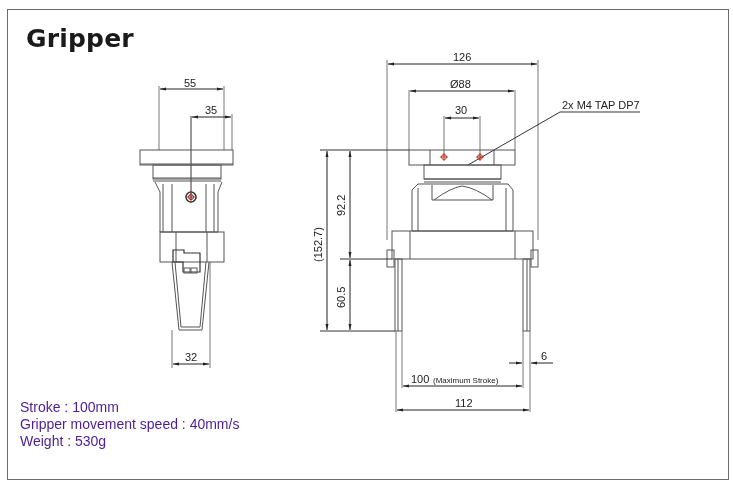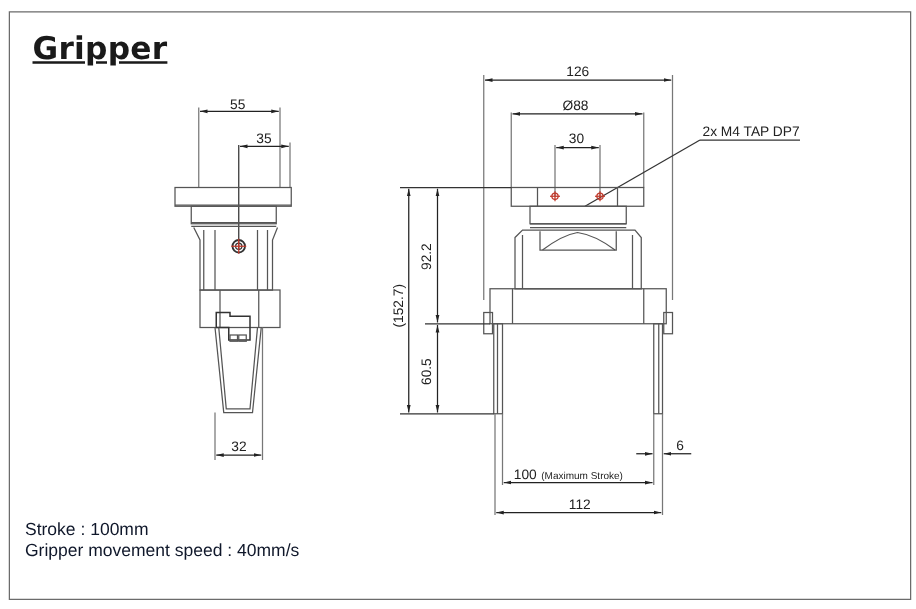--- a/index.html
+++ b/index.html
@@ -1,19 +1,19 @@
 <!DOCTYPE html>
 <html><head>
 <meta charset="utf-8">
 <style>
   html,body{margin:0;padding:0;background:#fff;}
   body{width:733px;height:487px;position:relative;overflow:hidden;font-family:"DejaVu Sans","Liberation Sans",sans-serif;}
   .frame{position:absolute;left:7px;top:9px;width:722px;height:471px;border:1.5px solid #6b6b6b;box-sizing:border-box;}
-  .title{position:absolute;left:26px;top:24px;font-size:25px;font-weight:bold;color:#1a1a1a;letter-spacing:0.2px;text-decoration:underline;}
-  .specs{position:absolute;left:20px;top:415px;font-size:14px;line-height:17px;color:#0f172a;font-family:"Liberation Sans",sans-serif;}
+  .title{position:absolute;left:26px;top:24px;font-size:25px;font-weight:bold;color:#1a1a1a;letter-spacing:0.2px;}
+  .specs{position:absolute;left:20px;top:399px;font-size:14px;line-height:17px;color:#4c1d95;font-family:"Liberation Sans",sans-serif;}
   .specs div{white-space:nowrap;}
   svg{position:absolute;left:0;top:0;}
   .dim{font-family:"Liberation Sans",sans-serif;font-size:11px;fill:#222;}
   .dim-small{font-family:"Liberation Sans",sans-serif;font-size:8px;fill:#222;}
 </style>
 </head>
 <body>
 
 <div class="frame"></div>
 <div class="title">Gripper</div>
@@ -161,13 +161,14 @@
   <text class="dim" transform="translate(322,262) rotate(-90)">(152.7)</text>
   <text class="dim" x="541" y="360">6</text>
   <text class="dim" x="411" y="383">100</text>
   <text class="dim-small" x="433" y="383">(Maximum Stroke)</text>
   <text class="dim" x="455" y="407">112</text>
 </svg>
 
 <div class="specs">
   <div>Stroke : 100mm</div>
   <div>Gripper movement speed : 40mm/s</div>
+  <div>Weight : 530g</div>
 </div>
 
 </body></html>

